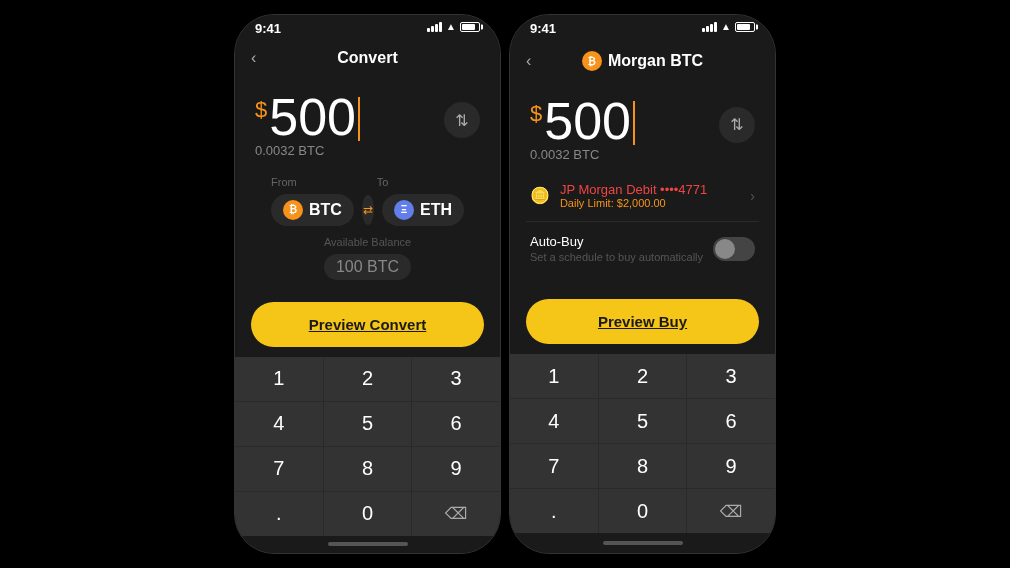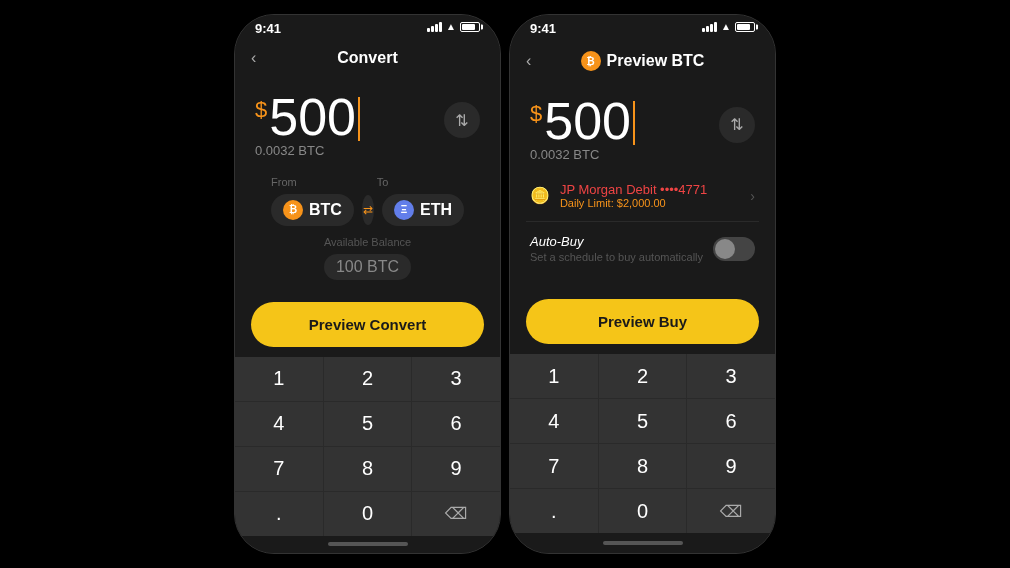--- a/index.html
+++ b/index.html
@@ -299,21 +299,20 @@
       display: flex;
       align-items: center;
       justify-content: space-between;
       padding: 12px 4px;
     }
     .auto-buy-left {}
     .auto-buy-title {
       color: #fff;
       font-size: 13px;
       margin-bottom: 2px;
-      font-style: italic;
     }
     .auto-buy-sub {
       color: #555;
       font-size: 11px;
     }
     .toggle {
       width: 42px;
       height: 24px;
       background: #444;
       border-radius: 12px;
@@ -333,20 +332,21 @@
     .preview-btn {
       margin: 10px 16px 10px;
       background: #f5c518;
       border-radius: 24px;
       padding: 14px;
       text-align: center;
       cursor: pointer;
       font-size: 15px;
       font-weight: 700;
       color: #1a1a1a;
+      text-decoration: underline;
     }
     
     .keypad {
       background: #2a2a2a;
       display: grid;
       grid-template-columns: repeat(3, 1fr);
       gap: 1px;
       flex: 1;
     }
     .key {
@@ -476,21 +476,21 @@
         <div class="battery">
           <div class="battery-fill"></div>
         </div>
       </div>
     </div>
 
     <div class="header">
       <span class="back-arrow">‹</span>
       <div class="bitcoin-header">
         <div class="btc-icon-small">₿</div>
-        <span class="header-title">Preview BTC</span>
+        <span class="header-title">Morgan BTC</span>
       </div>
     </div>
 
     <div class="amount-section">
       <div class="amount-display">
         <span class="dollar-sign">$</span>
         <span class="amount-number">500<span class="cursor"></span></span>
       </div>
       <div class="btc-amount">0.0032 BTC</div>
       <div class="swap-btn">⇅</div>

